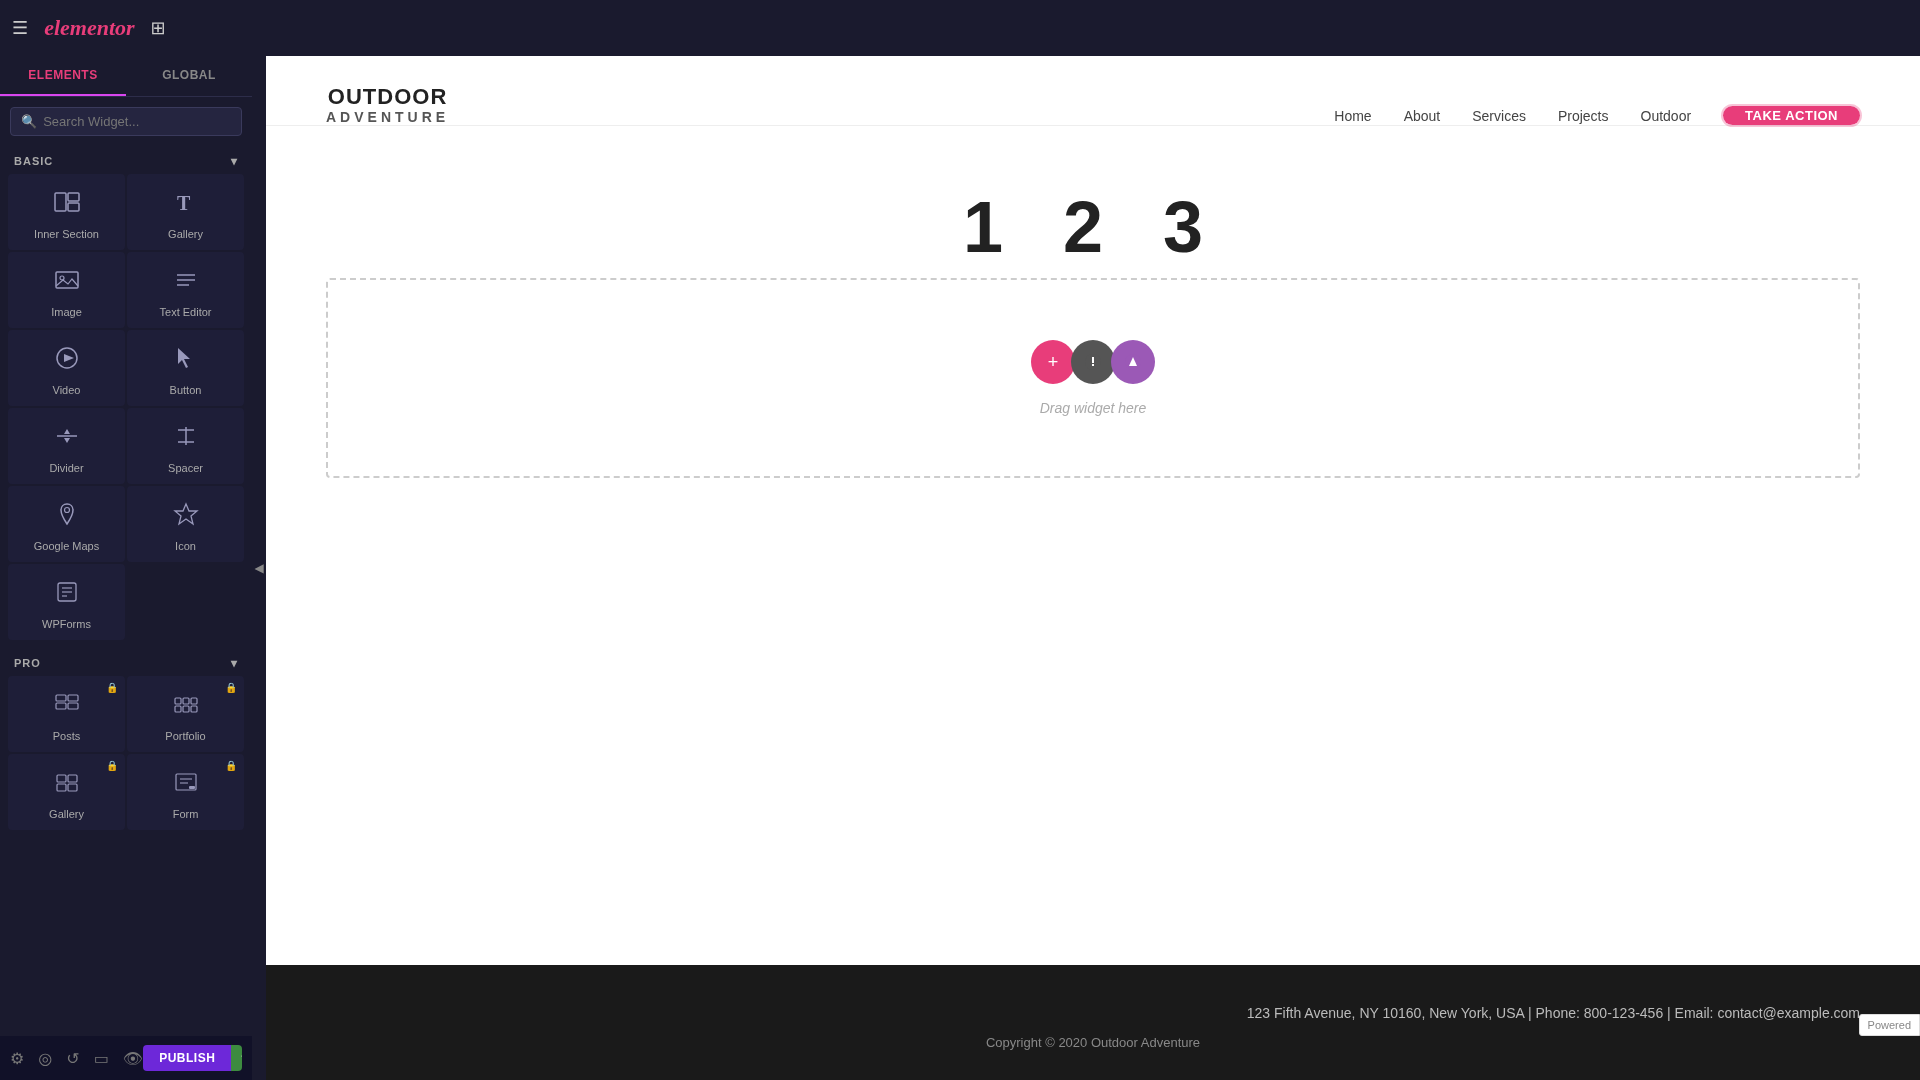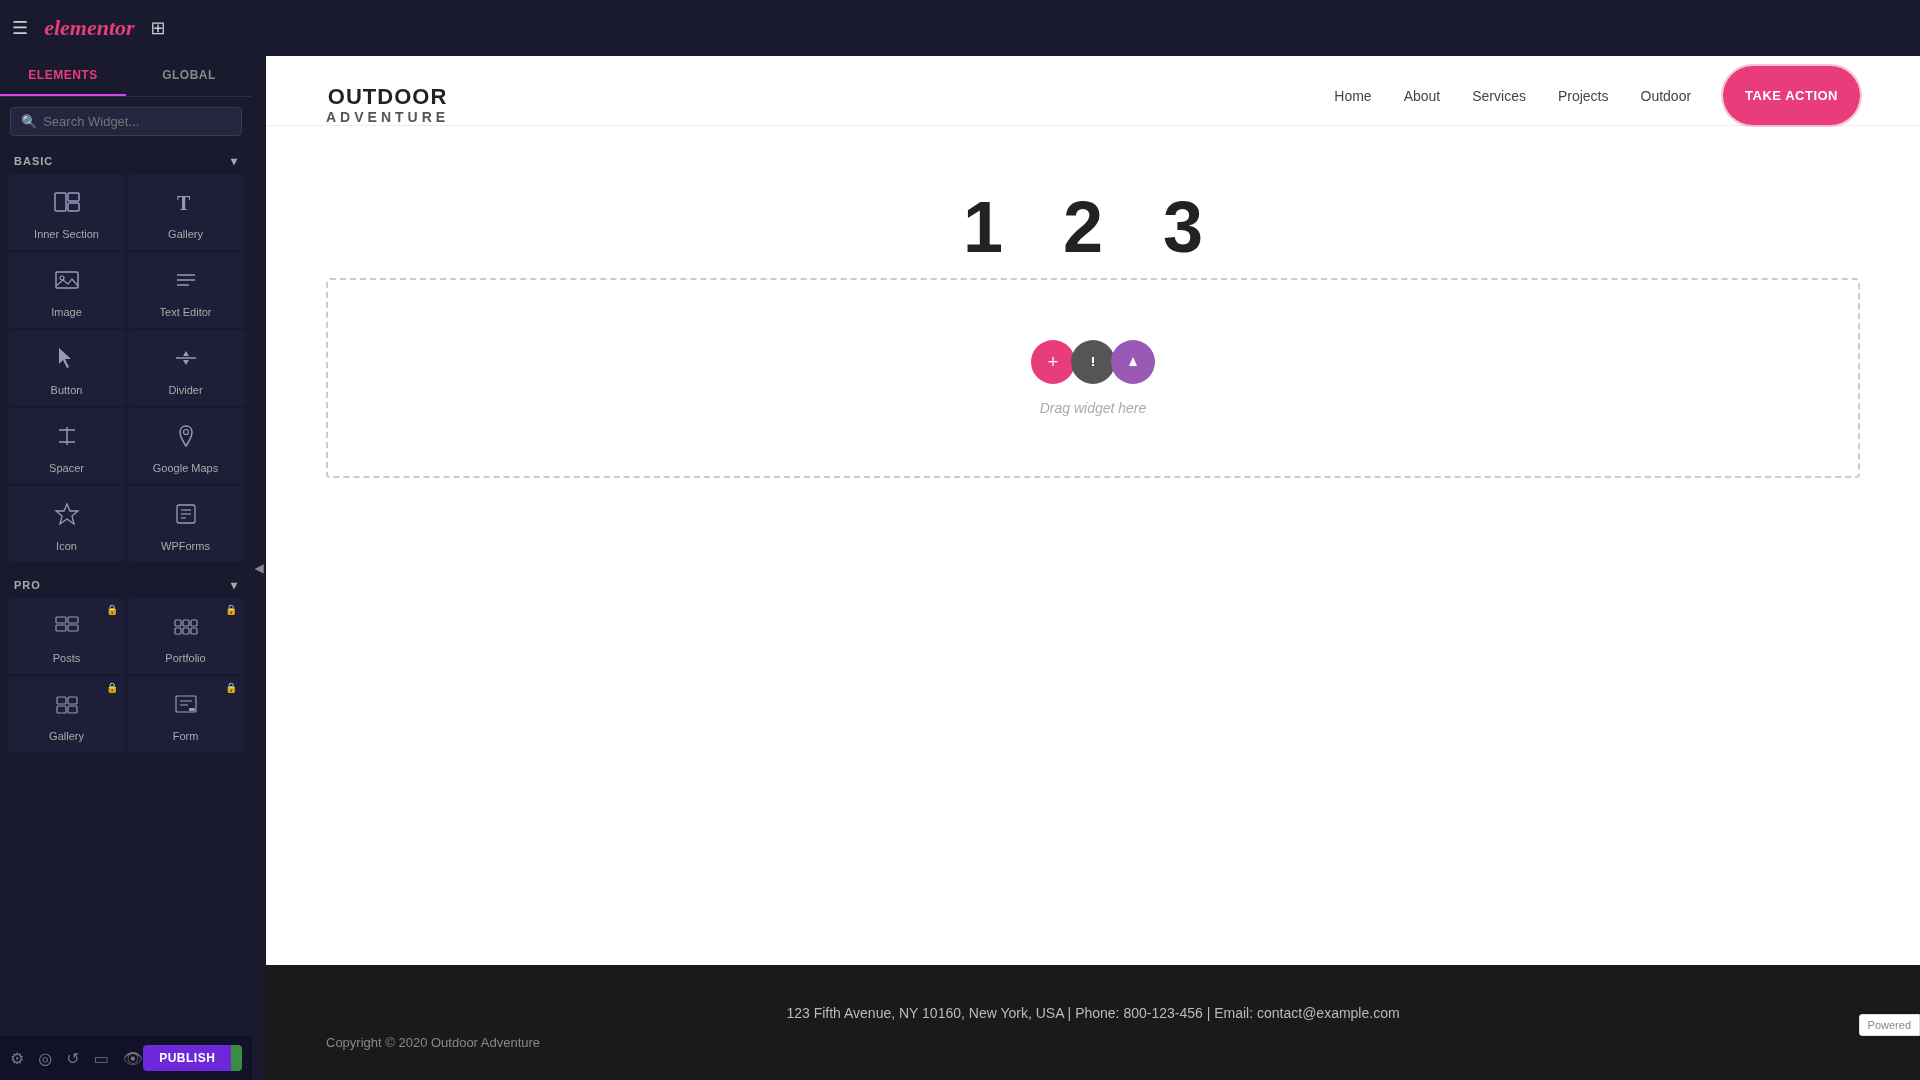--- a/index.html
+++ b/index.html
@@ -197,21 +197,21 @@
       flex-shrink: 0;
     }
     .brand-logo { font-size: 20px; font-weight: 900; letter-spacing: 1px; line-height: 1.1; text-align: center; }
     .brand-logo .line1 { font-size: 22px; color: #222; }
     .brand-logo .line2 { font-size: 14px; color: #555; letter-spacing: 4px; }
     .nav-links { display: flex; align-items: center; gap: 32px; }
     .nav-link { font-size: 14px; color: #444; text-decoration: none; font-weight: 500; cursor: pointer; }
     .nav-cta {
       background: #e83d7a;
       color: #fff;
-      padding: 22px 22px;
+      padding: 2px 22px;
       border-radius: 30px;
       font-size: 13px;
       font-weight: 700;
       cursor: pointer;
       border: none;
       letter-spacing: 0.5px;
       position: relative;
     }
     .nav-cta::before {
       content: '';
@@ -285,27 +285,27 @@
       font-style: italic;
     }
 
     
     .preview-footer {
       background: #1a1a1a;
       padding: 40px 60px 30px;
       flex-shrink: 0;
     }
     .footer-contact {
-      text-align: center;
+      text-align: right;
       color: #bbb;
       font-size: 14px;
       margin-bottom: 14px;
     }
     .footer-copyright {
-      text-align: left;
+      text-align: center;
       color: #888;
       font-size: 13px;
     }
 
     
     .powered-badge {
       position: fixed;
       bottom: 44px;
       right: 0;
       background: #fff;
@@ -386,20 +386,29 @@
           <span class="widget-icon">
             <svg width="28" height="28" viewBox="0 0 28 28" fill="none">
               <line x1="5" y1="9" x2="23" y2="9" stroke="#9999bb" stroke-width="1.5"></line>
               <line x1="5" y1="14" x2="23" y2="14" stroke="#9999bb" stroke-width="1.5"></line>
               <line x1="5" y1="19" x2="17" y2="19" stroke="#9999bb" stroke-width="1.5"></line>
             </svg>
           </span>
           <span class="widget-label">Text Editor</span>
         </div>
 
+        <div class="widget-item">
+          <span class="widget-icon">
+            <svg width="28" height="28" viewBox="0 0 28 28" fill="none">
+              <circle cx="14" cy="14" r="10" stroke="#9999bb" stroke-width="1.5" fill="none"></circle>
+              <polygon points="11,10 21,14 11,18" fill="#9999bb"></polygon>
+            </svg>
+          </span>
+          <span class="widget-label">Video</span>
+        </div>
 
         <div class="widget-item">
           <span class="widget-icon">
             <svg width="28" height="28" viewBox="0 0 28 28" fill="none">
 
               <polygon points="6,4 6,20 10,16 14,24 16,23 12,15 18,15" fill="#9999bb"></polygon>
             </svg>
           </span>
           <span class="widget-label">Button</span>
         </div>

